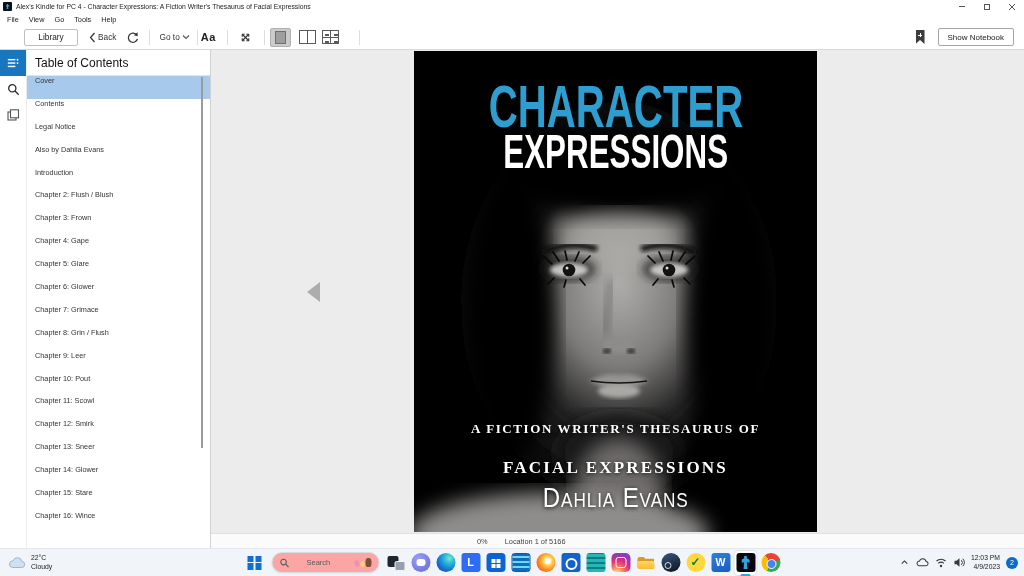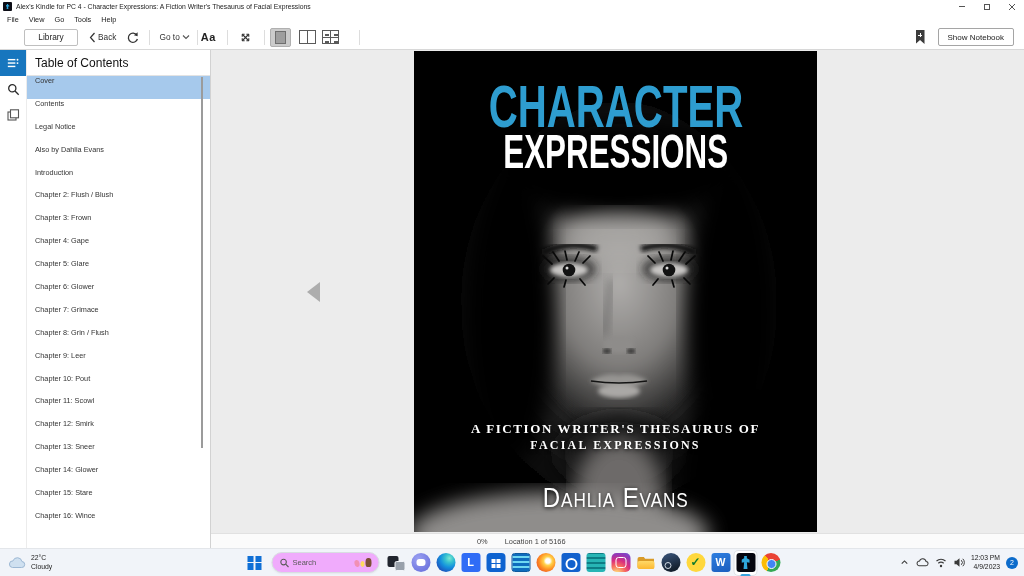--- a/index.html
+++ b/index.html
@@ -62,37 +62,37 @@
 
   
   .cover{position:absolute;left:203px;top:1px;width:403px;height:481px;background:#000;overflow:hidden}
   .cover svg.face{position:absolute;left:0;top:0}
   .cover-text{position:absolute;left:0;right:0;text-align:center;color:#fff;line-height:1;white-space:nowrap}
   .ct1{top:26px;font-size:60px;font-weight:bold}
   .ct1 span{display:inline-block;transform:scaleX(.67)}
   .ct2{top:76px;font-size:49px;font-weight:bold}
   .ct2 span{display:inline-block;transform:scaleX(.64)}
   .cs1{top:371px;font-family:"Liberation Serif",serif;font-weight:bold;font-size:13px;letter-spacing:1.6px;text-shadow:0 1px 4px rgba(0,0,0,.9)}
-  .cs2{top:388px;font-family:"Liberation Serif",serif;font-weight:bold;font-size:12px;letter-spacing:2.2px;text-shadow:0 1px 4px rgba(0,0,0,.9)}
+  .cs2{top:408px;font-family:"Liberation Serif",serif;font-weight:bold;font-size:17px;letter-spacing:2.2px;text-shadow:0 1px 4px rgba(0,0,0,.9)}
   .cauth{top:433px;font-size:28px;font-variant:small-caps;letter-spacing:1px;text-shadow:0 1px 5px rgba(0,0,0,.9)}
   .cauth span{display:inline-block;transform:scaleX(.86)}
 
   .statusbar{position:absolute;left:0;right:0;bottom:0;height:15px;background:#fbfbfb;border-top:1px solid #e1e1e1;display:flex;align-items:center;font-size:7.4px;color:#444}
   .sb-progress{margin-left:266px}
   .sb-loc{margin-left:17px}
 
   
   .taskbar{position:absolute;left:0;right:0;bottom:0;height:28px;background:#f1f4f9;border-top:1px solid #e3e6ea}
   .weather{position:absolute;left:8px;top:0;height:100%;display:flex;align-items:center;gap:5px}
   .weather-text{display:flex;flex-direction:column;line-height:1.25;font-size:6.8px;color:#222}
   .tb-center{position:absolute;left:50%;top:0;height:100%;transform:translateX(-50%);display:flex;align-items:center;gap:5px}
   .start-cell{width:24px;height:24px;display:flex;align-items:center;justify-content:center}
   .win-logo{width:14px;height:14px;display:grid;grid-template-columns:1fr 1fr;grid-template-rows:1fr 1fr;gap:1.5px}
   .win-logo i{background:#0f6fd6}
-  .search-pill{width:108px;height:21px;border-radius:11px;background:#f0abfc;border:1px solid #d9dde2;display:flex;align-items:center;padding:8px 7px;gap:3px;box-shadow:0 1px 2px rgba(0,0,0,.05)}
+  .search-pill{width:108px;height:21px;border-radius:11px;background:#fca5a5;border:1px solid #d9dde2;display:flex;align-items:center;padding:8px 7px;gap:17px;box-shadow:0 1px 2px rgba(0,0,0,.05)}
   .search-pill .ph{font-size:7.5px;color:#5a5a5a}
   .deco{margin-left:auto;display:flex;align-items:flex-end;gap:1px}
   .egg1{width:5px;height:7px;background:#f190b5;border-radius:50%;transform:rotate(-12deg)}
   .egg2{width:4.5px;height:6px;background:#ffd95e;border-radius:50%}
   .bunny{width:6px;height:9px;background:#7d4f35;border-radius:45% 45% 40% 40%}
 
   .tb-icons{display:flex;align-items:center;gap:3px}
   .tb-cell{width:22px;height:24px;display:flex;align-items:center;justify-content:center;position:relative}
   .tb-cell.active{background:#fff;border-radius:4px;box-shadow:0 0 0 1px #dde1e6}
   .tb-cell.active::after{content:"";position:absolute;bottom:-2px;left:50%;transform:translateX(-50%);width:10px;height:2.5px;border-radius:2px;background:#3aa3dc}

